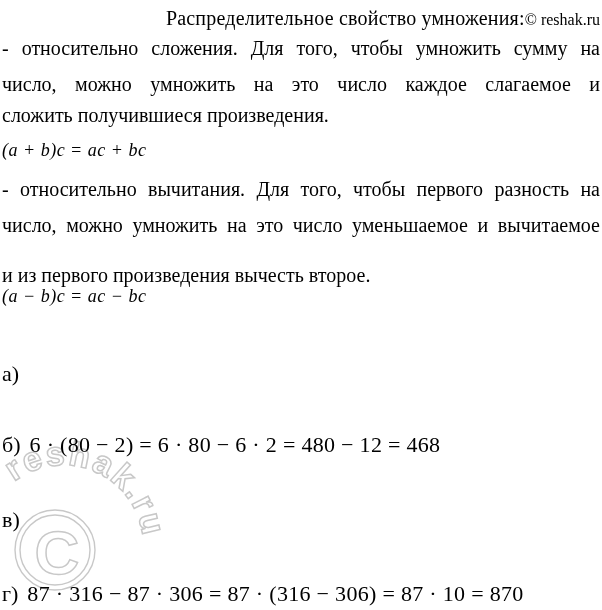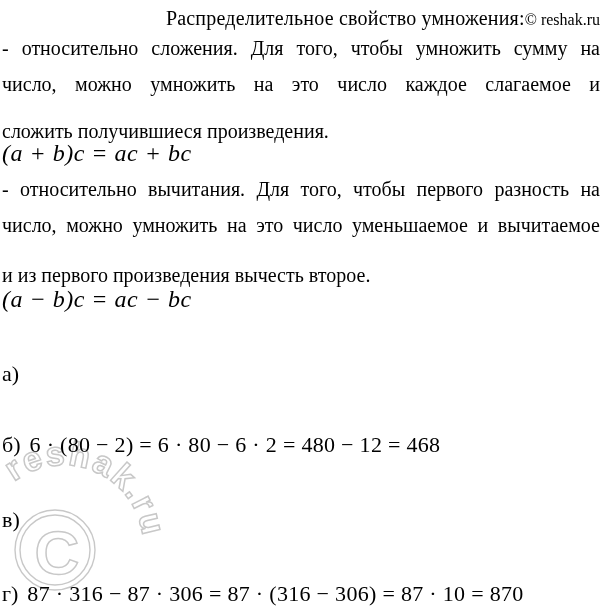--- a/index.html
+++ b/index.html
@@ -30,21 +30,21 @@
     font-size: 20px;
     white-space: nowrap;
   }
   .body-line.justified {
     white-space: normal;
     text-align: justify;
     text-align-last: justify;
   }
 
   .formula {
-    font-size: 24px;
+    font-size: 18px;
     font-style: italic;
     letter-spacing: 0.5px;
     white-space: nowrap;
   }
 
   .solution-row {
     display: flex;
     gap: 9px;
     font-size: 22px;
     white-space: nowrap;
@@ -91,21 +91,21 @@
 
   <div class="content">
 
     <div class="abs header-row">
       <span class="title">Распределительное свойство умножения:</span>
       <span class="copyright">© reshak.ru</span>
     </div>
 
     <div class="abs body-line justified" style="top:37px">- относительно сложения. Для того, чтобы умножить сумму на</div>
     <div class="abs body-line justified" style="top:73px">число, можно умножить на это число каждое слагаемое и</div>
-    <div class="abs body-line" style="top:120px">сложить получившиеся произведения.</div>
+    <div class="abs body-line" style="top:104px">сложить получившиеся произведения.</div>
 
     <div class="abs formula" style="top:140px">(a + b)c = ac + bc</div>
 
     <div class="abs body-line justified" style="top:178px">- относительно вычитания. Для того, чтобы первого разность на</div>
     <div class="abs body-line justified" style="top:214px">число, можно умножить на это число уменьшаемое и вычитаемое</div>
     <div class="abs body-line" style="top:264px">и из первого произведения вычесть второе.</div>
 
     <div class="abs formula" style="top:286px">(a − b)c = ac − bc</div>
 
     <div class="abs solution-row" style="top:361px">

